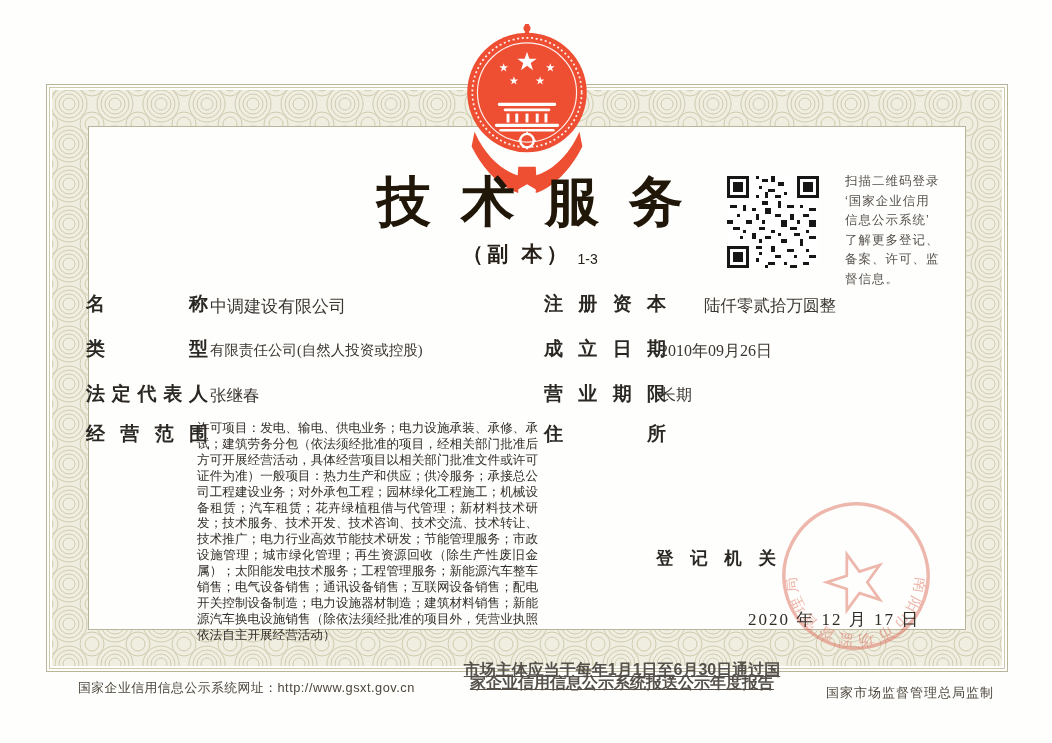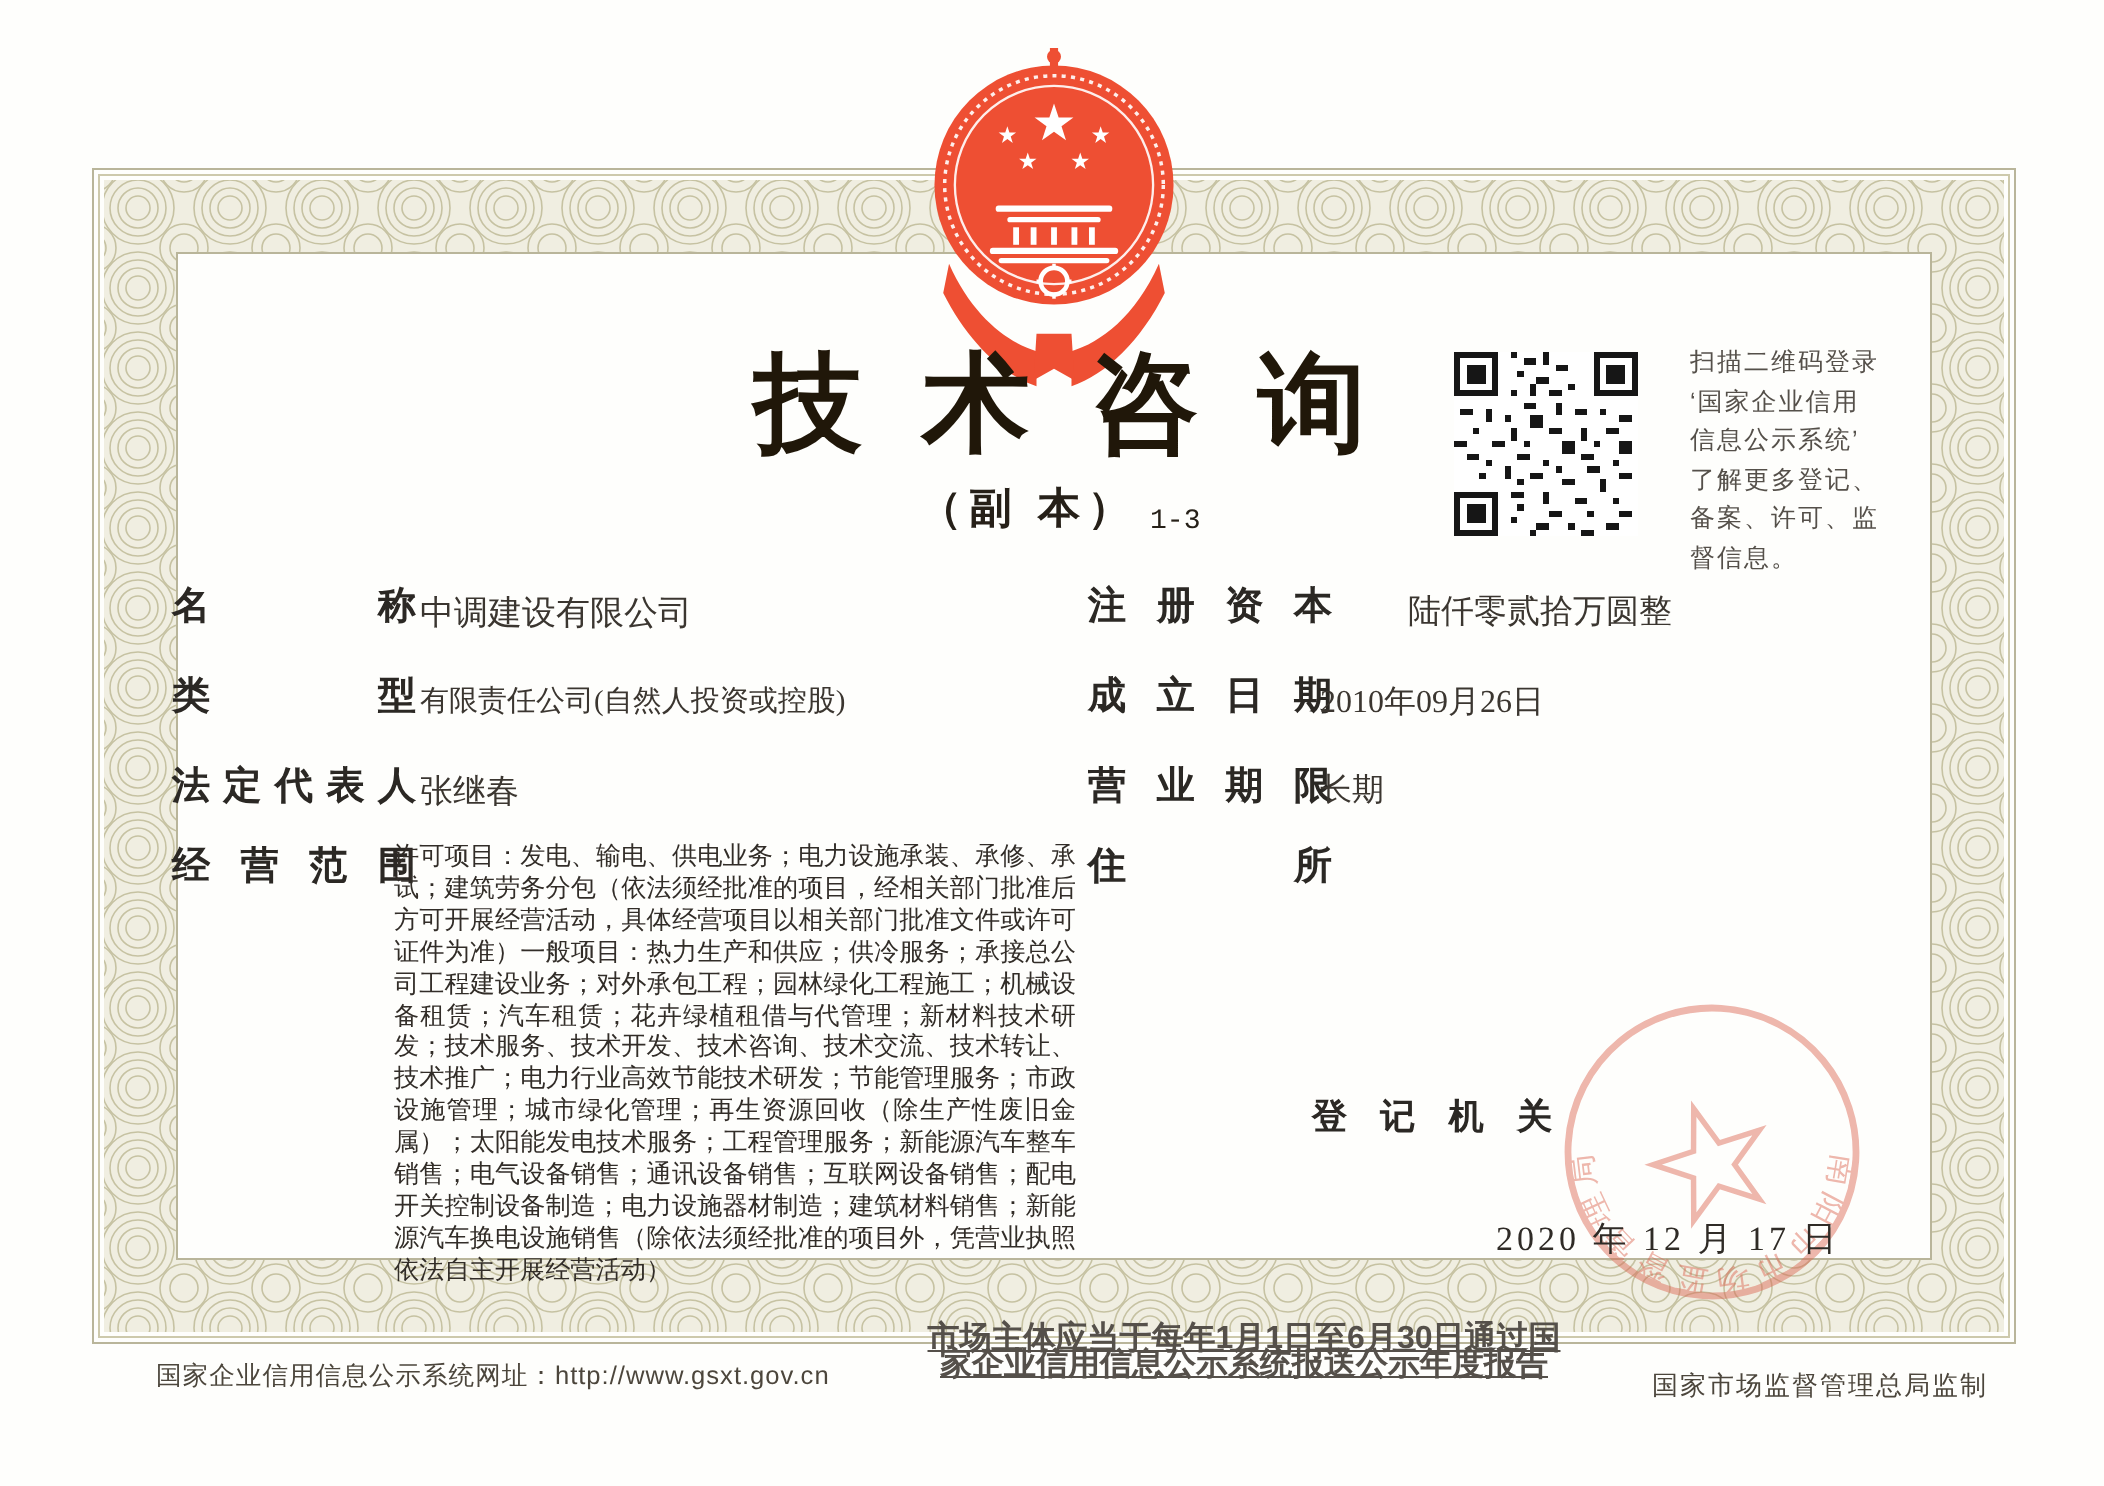--- a/index.html
+++ b/index.html
@@ -18,21 +18,21 @@
   .title{
     left:300px;top:166px;width:460px;text-align:center;
     font-family:"Liberation Serif",serif;font-weight:900;
     font-size:54px;letter-spacing:30px;text-indent:30px;color:#201709;
   }
   .subtitle-row{
     left:360px;top:240px;width:340px;display:flex;align-items:baseline;
     justify-content:center;gap:6px;color:#262018;
   }
   .subtitle{font-size:21px;font-weight:700;letter-spacing:4px;font-family:Liberation Serif, serif;}
-  .copy-number{font-size:14px;font-family:Liberation Mono, monospace;position:relative;top:3px;}
+  .copy-number{font-size:14px;font-family:Liberation Sans, sans-serif;position:relative;top:3px;}
   
   .qr{left:727px;top:176px;width:92px;height:92px;}
   .qr-caption{
     left:845px;top:172px;width:122px;font-size:12.5px;line-height:19.5px;
     color:#55504a;white-space:pre-line;letter-spacing:1px;
   }
   
   .flabel{
     width:122px;font-size:19px;font-weight:700;color:#2b2824;
     text-align:justify;text-align-last:justify;line-height:1;
@@ -131,21 +131,21 @@
         <line x1="50" y1="84" x2="50" y2="86"></line>
       <line x1="44" y1="80" x2="46" y2="80"></line>
         <line x1="54" y1="80" x2="56" y2="80"></line>
     </g>
     <path d="M14,74 C22,92 34,101 44,104 L44,116 C32,112 20,100 12,84 Z" fill="#ee4f33"></path>
     <path d="M86,74 C78,92 66,101 56,104 L56,116 C68,112 80,100 88,84 Z" fill="#ee4f33"></path>
     <path d="M44,98 L56,98 L57,114 L50,110 L43,114 Z" fill="#ee4f33"></path>
   </svg>
 
 
-  <div class="abs title">技术咨询</div>
+  <div class="abs title">技术服务</div>
   <div class="abs subtitle-row">
     <span class="subtitle">（副  本）</span>
     <span class="copy-number">1-3</span>
   </div>
 
   <svg class="abs qr" viewBox="0 0 29 29" xmlns="http://www.w3.org/2000/svg" shape-rendering="crispEdges">
     <rect width="29" height="29" fill="#ffffff"></rect>
     <g fill="#161616">
       <path d="M0,0 h7 v7 h-7 Z M1,1 v5 h5 v-5 Z" fill-rule="evenodd"></path>
       <rect x="2" y="2" width="3" height="3"></rect>

